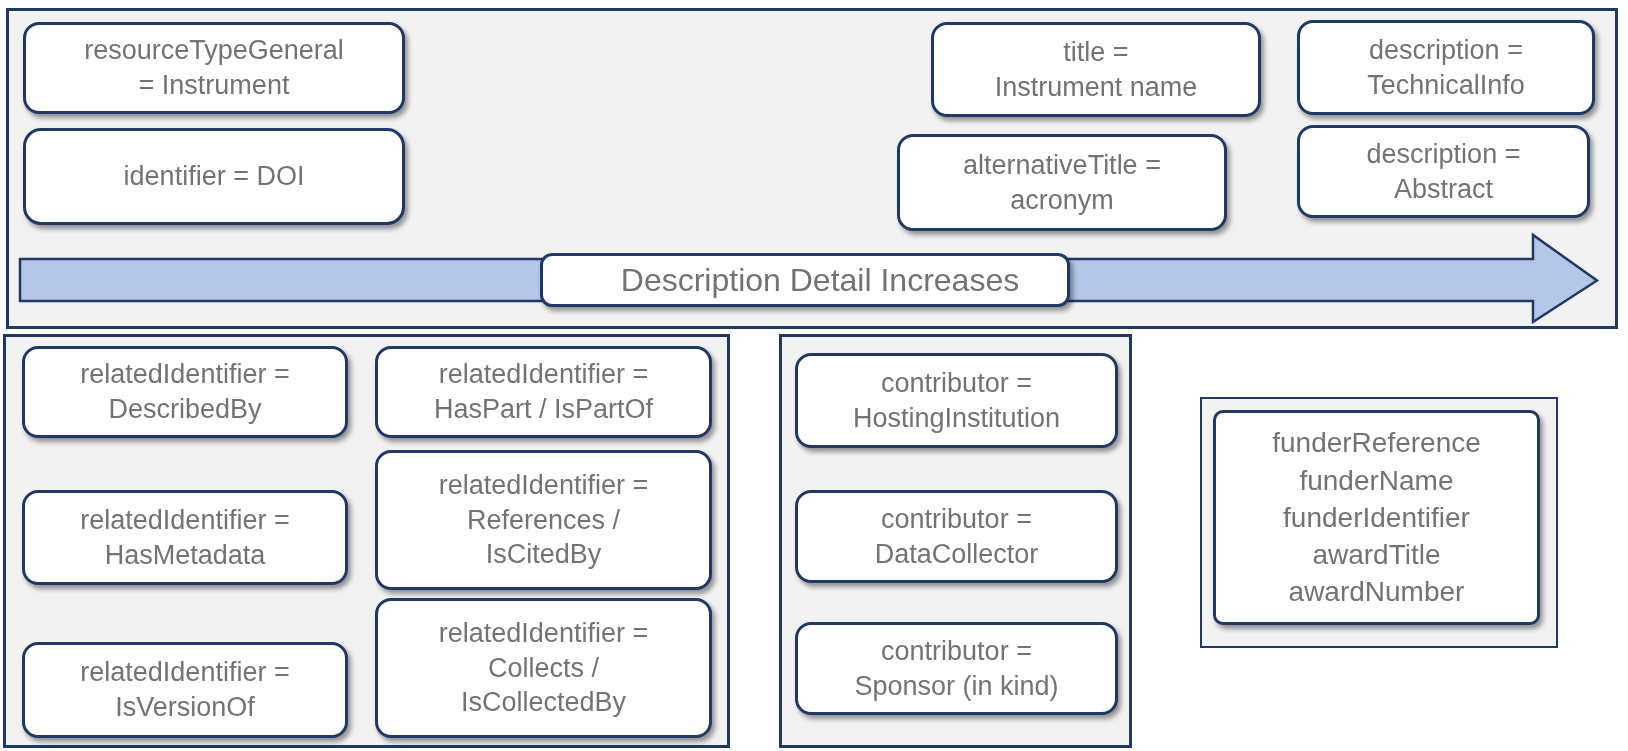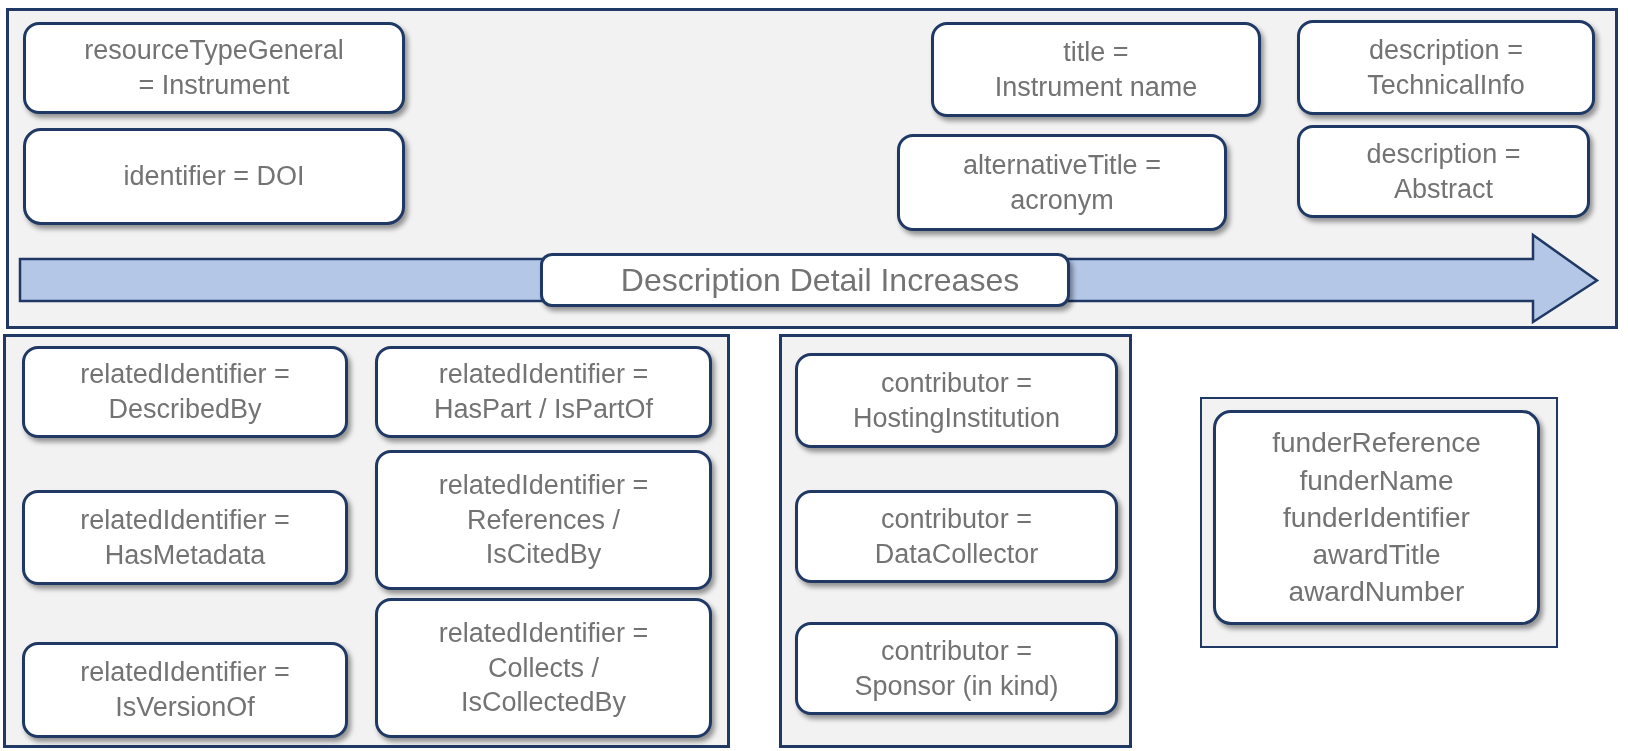--- a/index.html
+++ b/index.html
@@ -28,21 +28,21 @@
     box-shadow: 3px 4px 5px rgba(0,0,0,0.40);
     display: flex;
     align-items: center;
     justify-content: center;
     text-align: center;
     white-space: pre-line;
     font-size: 27px;
     line-height: 1.28;
     padding: 2px 8px;
   }
-  .box.round-lg { border-radius: 18px; font-size: 28px; line-height: 1.33; }
+  .box.round-lg { border-radius: 10px; font-size: 28px; line-height: 1.33; }
   .arrow-svg { position: absolute; left: 0; top: 225px; }
   .arrow-label {
     position: absolute;
     left: 540px; top: 253px;
     width: 530px; height: 54px;
     box-sizing: border-box;
     background: #ffffff;
     border: 3px solid #1f3864;
     border-radius: 12px;
     box-shadow: 3px 4px 5px rgba(0,0,0,0.40);

